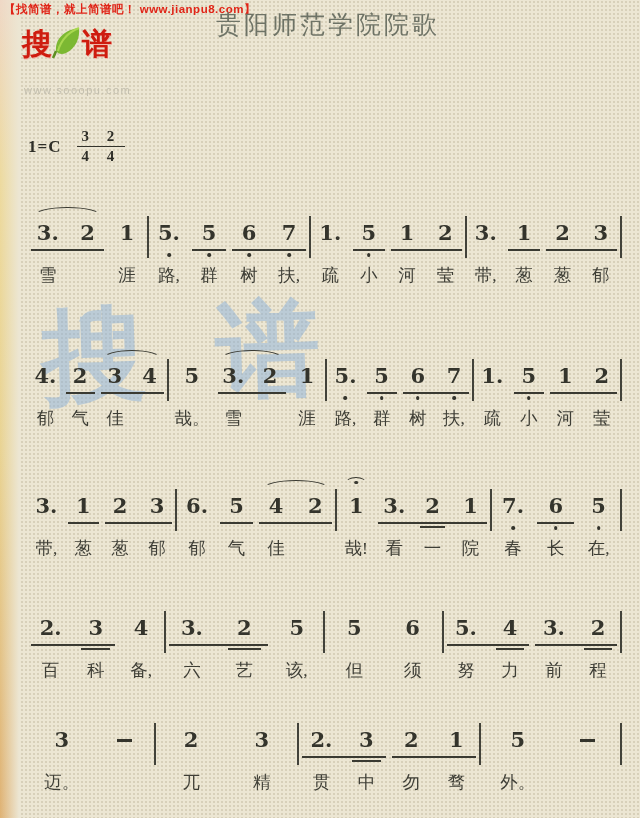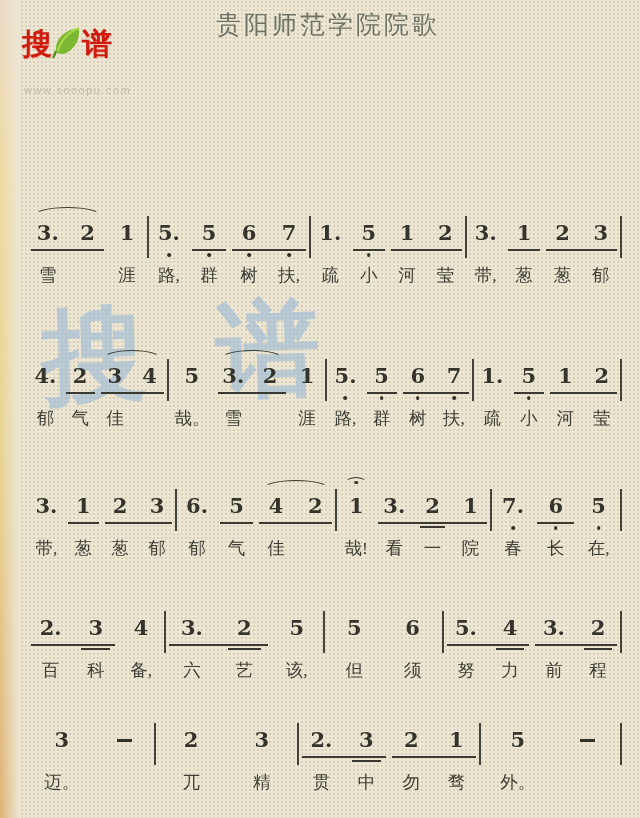--- a/index.html
+++ b/index.html
@@ -54,35 +54,43 @@
   .lyric{margin-top:16px;height:24px;line-height:24px;font-size:17.5px;color:#3e3e36;
     white-space:nowrap;letter-spacing:0;}
   .barline{flex:0 0 2px;width:2px;height:42px;background:#42423a;margin-top:11px;}
 </style>
 </head>
 <body>
 
 <div class="page">
   <div class="left-band"></div>
 
+  <div class="banner">【找简谱，就上简谱吧！ www.jianpu8.com】</div>
 
   <div class="logo">
     <span class="logo-char">搜</span>
     <svg class="leaf" width="36" height="36" viewBox="0 0 36 36">
       <path d="M30 4 C16 6 6 14 7 27 C9 30 13 31 17 29 C27 24 31 14 30 4 Z" fill="#7cb832"></path>
       <path d="M30 4 C20 8 12 16 9 27" stroke="#a9d84f" stroke-width="2" fill="none"></path>
       <path d="M7 27 C6 30 5 32 4 34" stroke="#5e8f22" stroke-width="2.5" fill="none"></path>
     </svg>
     <span class="logo-char">谱</span>
     <div class="logo-url">www.sooopu.com</div>
   </div>
 
   <h1 class="title">贵阳师范学院院歌</h1>
 
 
+  <div class="keysig">
+    <span class="keytxt">1=C</span>
+    <span class="timesig">
+      <span class="ts-top">3 2</span>
+      <span class="ts-bottom">4 4</span>
+    </span>
+  </div>
 
   <div class="watermark">搜 谱</div>
 
   <div id="score">
       <div class="system" style="top: 205px;">
         <div class="measure" style="flex-grow: 24;">
           <div class="unit" style="flex-grow: 2;">
             <div class="beam"></div>
             <div class="slur"></div>
             <div class="note">

